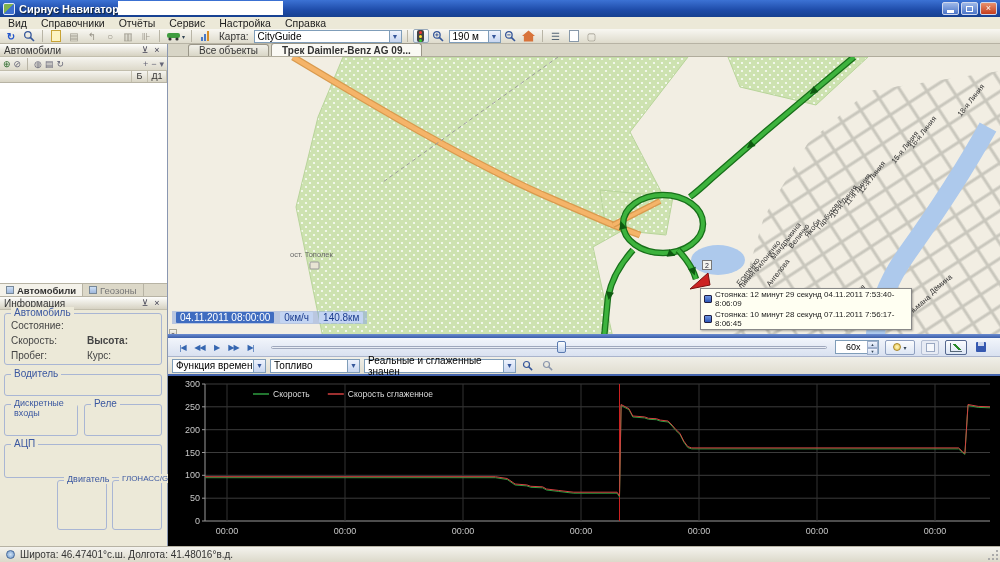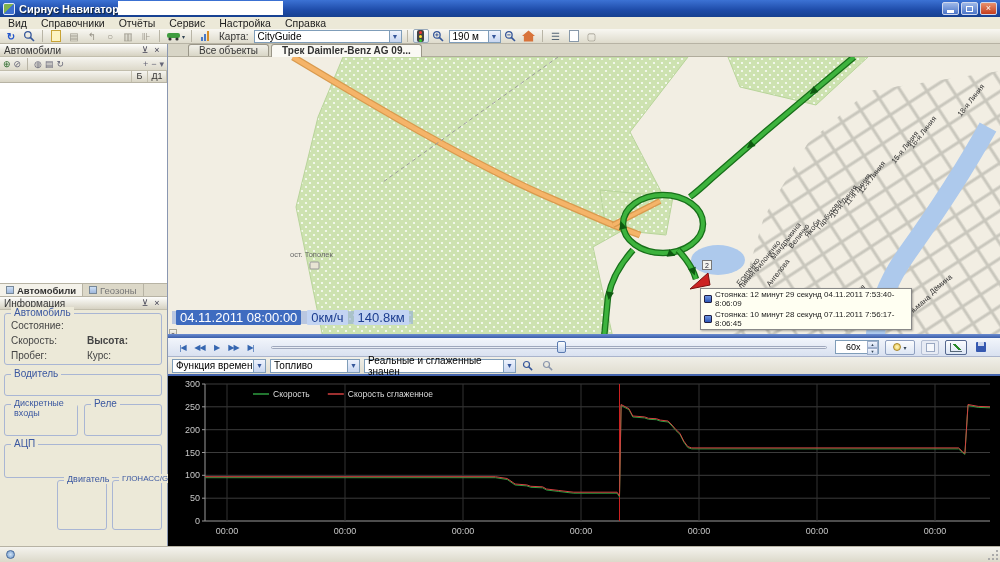--- a/index.html
+++ b/index.html
@@ -45,30 +45,30 @@
   #lp-tabs{height:13px;display:flex;background:#dcd8c8;border-bottom:1px solid #b7b3a4;font-size:9.5px;}
   .lp-tab{padding:0 6px;display:flex;align-items:center;gap:3px;border-right:1px solid #b7b3a4;color:#333;}
   .lp-tab.active{background:#f4f2ea;font-weight:bold;}
   .tab-ico{width:8px;height:8px;border:1px solid #789;background:linear-gradient(#cfe0f5,#9fb8dd);}
   .grp{position:absolute;border:1px solid #a9b6d4;border-radius:3px;}
   .grp>b{position:absolute;top:-7px;left:6px;background:#ece9d8;padding:0 3px;color:#3a57a0;font-size:10px;font-weight:normal;}
   .fld{position:absolute;color:#444;font-size:10px;}
 
   
   #maparea{left:168px;top:44px;width:832px;height:294px;background:#f2eee3;}
-  #maptabs{height:13px;background:#d8d5c6;border-bottom:1px solid #b0ac9c;display:flex;align-items:center;padding-left:20px;font-size:10px;}
+  #maptabs{height:13px;background:#d8d5c6;border-bottom:1px solid #b0ac9c;display:flex;align-items:flex-end;padding-left:20px;font-size:10px;}
   .mtab{padding:0 10px;height:12px;display:flex;align-items:center;border:1px solid #9a9688;border-bottom:none;border-radius:3px 3px 0 0;background:linear-gradient(#f2f1ea,#d9d6c6);margin-right:2px;color:#333;}
   .mtab.active{background:#faf9f4;font-weight:bold;height:13px;}
   #mapsvg{position:absolute;left:0;top:13px;}
   #map-tooltip{left:532px;top:244px;width:212px;background:#fffff2;border:1px solid #888;box-shadow:1px 1px 2px rgba(0,0,0,.3);font-size:8px;color:#222;z-index:5;}
   #map-tooltip .row{display:flex;align-items:center;gap:3px;padding:1px 3px;}
   .tt-ico{width:8px;height:8px;background:linear-gradient(#6f96e0,#3058b8);border:1px solid #224;border-radius:1px;flex:none;}
   #marker-badge{left:534px;top:216px;width:10px;height:10px;background:#f4f4ee;border:1px solid #777;font-size:7px;text-align:center;line-height:9px;color:#223;z-index:4;}
   #map-overlay{left:4px;top:267px;height:13px;display:flex;align-items:center;gap:6px;padding:0 4px;background:rgba(140,168,222,.55);z-index:4;}
-  .chip{font-size:13px;padding:0 4px;border-radius:1px;}
+  .chip{font-size:10px;padding:0 4px;border-radius:1px;}
   .chip.dark{background:#3f6cc0;color:#fff;}
   .chip.lite{background:#c3d4f2;color:#1c3d8f;}
   #map-vscroll{left:824px;top:13px;width:8px;height:277px;background:#dcd9cc;border-left:1px solid #b0ac9c;z-index:3;}
   #map-vscroll i{display:block;width:8px;height:9px;background:linear-gradient(#f4f3ee,#cfccbd);border:1px solid #a9a696;font-size:5px;color:#556;text-align:center;line-height:8px;font-style:normal;}
   #splitter{left:168px;top:334px;width:832px;height:4px;background:linear-gradient(#6c8cd0,#3a5da8);}
 
   
   #playbar{left:168px;top:338px;width:832px;height:19px;background:linear-gradient(#f2f5fb,#d9e1f0);border-bottom:1px solid #aab4cc;display:flex;align-items:center;}
   .pbtn{color:#3566b0;font-size:8px;width:17px;height:14px;display:flex;align-items:center;justify-content:center;border:1px solid transparent;border-radius:2px;letter-spacing:-1px;}
   #slider{position:relative;width:556px;height:14px;margin-left:12px;}
@@ -508,14 +508,15 @@
       <polyline points="37.0,100.7 327.4,100.7 339.2,102.5 347.1,108.0 358.8,108.9 362.8,110.3 374.6,110.8 378.5,113.0 390.3,114.4 402.0,115.8 405.9,116.2 449.1,116.2 451.5,119.9 453.1,28.5 460.9,32.7 464.8,40.0 476.6,40.9 480.5,42.3 488.4,42.7 492.3,44.1 500.1,45.0 504.1,49.1 508.0,53.7 511.9,57.3 515.8,65.1 519.8,70.6 523.7,71.9 790.6,71.9 794.5,75.6 796.9,77.4 800.0,28.5 810.2,30.4 822.0,30.8" fill="none" stroke="#d24040" stroke-width="1"></polyline>
       <line x1="85" x2="101" y1="18" y2="18" stroke="#2e9e40" stroke-width="1.5"></line>
       <text x="105" y="21" fill="#dddddd" font-size="8.5" font-family="Liberation Sans,sans-serif">Скорость</text>
       <line x1="159.8" x2="175.8" y1="18" y2="18" stroke="#d24040" stroke-width="1.5"></line>
       <text x="179.8" y="21" fill="#dddddd" font-size="8.5" font-family="Liberation Sans,sans-serif">Скорость сглаженное</text>
     </svg>
 </div>
 
 <div id="statusbar" class="abs">
   <span class="globe"></span>
+  <span>Широта: 46.47401°с.ш. Долгота: 41.48016°в.д.</span>
 </div>
 <div id="grip"></div>
 
 </body></html>

